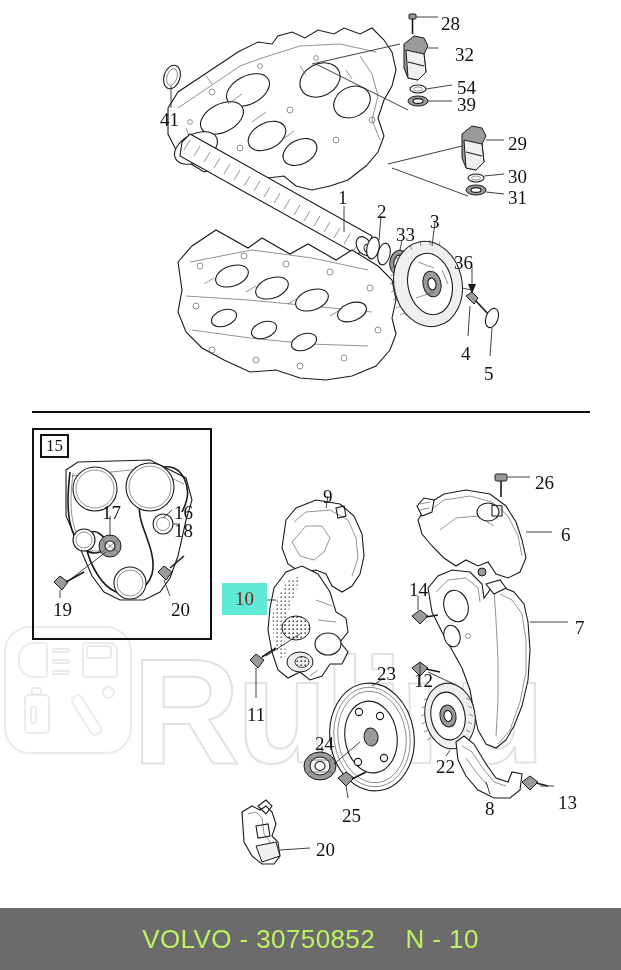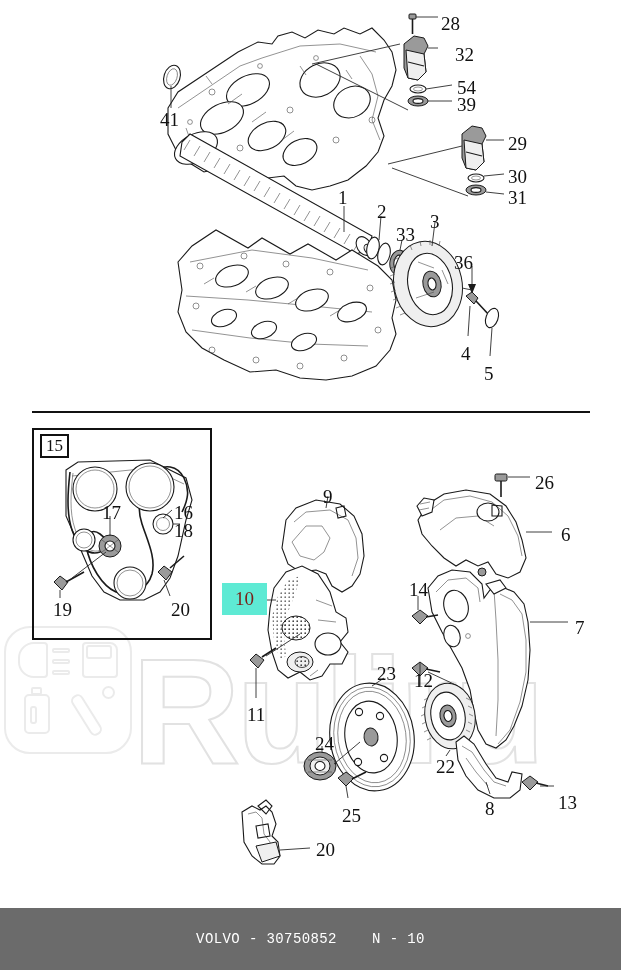--- a/index.html
+++ b/index.html
@@ -138,23 +138,23 @@
     position: absolute;
     left: 0; bottom: 0;
     width: 621px; height: 62px;
     background: #6b6b6b;
     display: flex;
     align-items: center;
     justify-content: center;
     z-index: 10;
   }
   #footer-text {
-    color: #ffffff;
-    font-family: Liberation Mono, monospace;
-    font-size: 14px;
+    color: #bef264;
+    font-family: Liberation Sans, sans-serif;
+    font-size: 26px;
     letter-spacing: 0.4px;
     white-space: pre;
   }
 </style>
 </head>
 <body>
 
 <div id="page">
 
   <div id="watermark">

